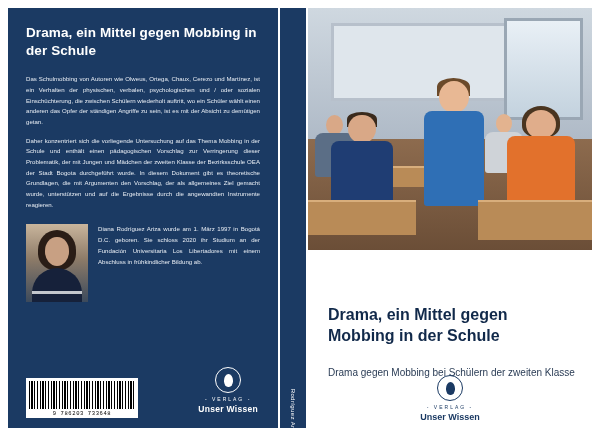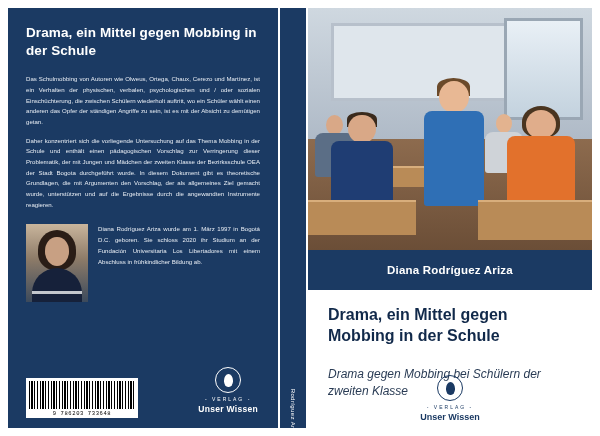--- a/index.html
+++ b/index.html
@@ -275,22 +275,21 @@
     font-size: 16px;
     font-weight: bold;
     line-height: 1.32;
     color: #11294a;
   }
   .front-subtitle {
     position: absolute;
     left: 20px;
     top: 358px;
     width: 252px;
-    font-size: 12px;
-    font-style: italic;
+    font-size: 10px;
     color: #2a3c55;
     line-height: 1.4;
   }
   .front-publisher {
     position: absolute;
     left: 0;
     bottom: 6px;
     width: 284px;
     text-align: center;
     color: #1b3a63;
@@ -370,21 +369,20 @@
       </div>
       <div class="kid k-right">
         <div class="hair"></div>
         <div class="head"></div>
         <div class="torso"></div>
       </div>
       <div class="desk d1"></div>
       <div class="desk d2"></div>
     </div>
 
-    <div class="front-author">Diana Rodríguez Ariza</div>
 
     <div class="front-title">Drama, ein Mittel gegen Mobbing in der Schule</div>
 
     <div class="front-subtitle">Drama gegen Mobbing bei Schülern der zweiten Klasse</div>
 
     <div class="front-publisher">
       <div class="logo-mark">
         <div class="inner"></div>
       </div>
       <div class="pub-verlag">- VERLAG -</div>

